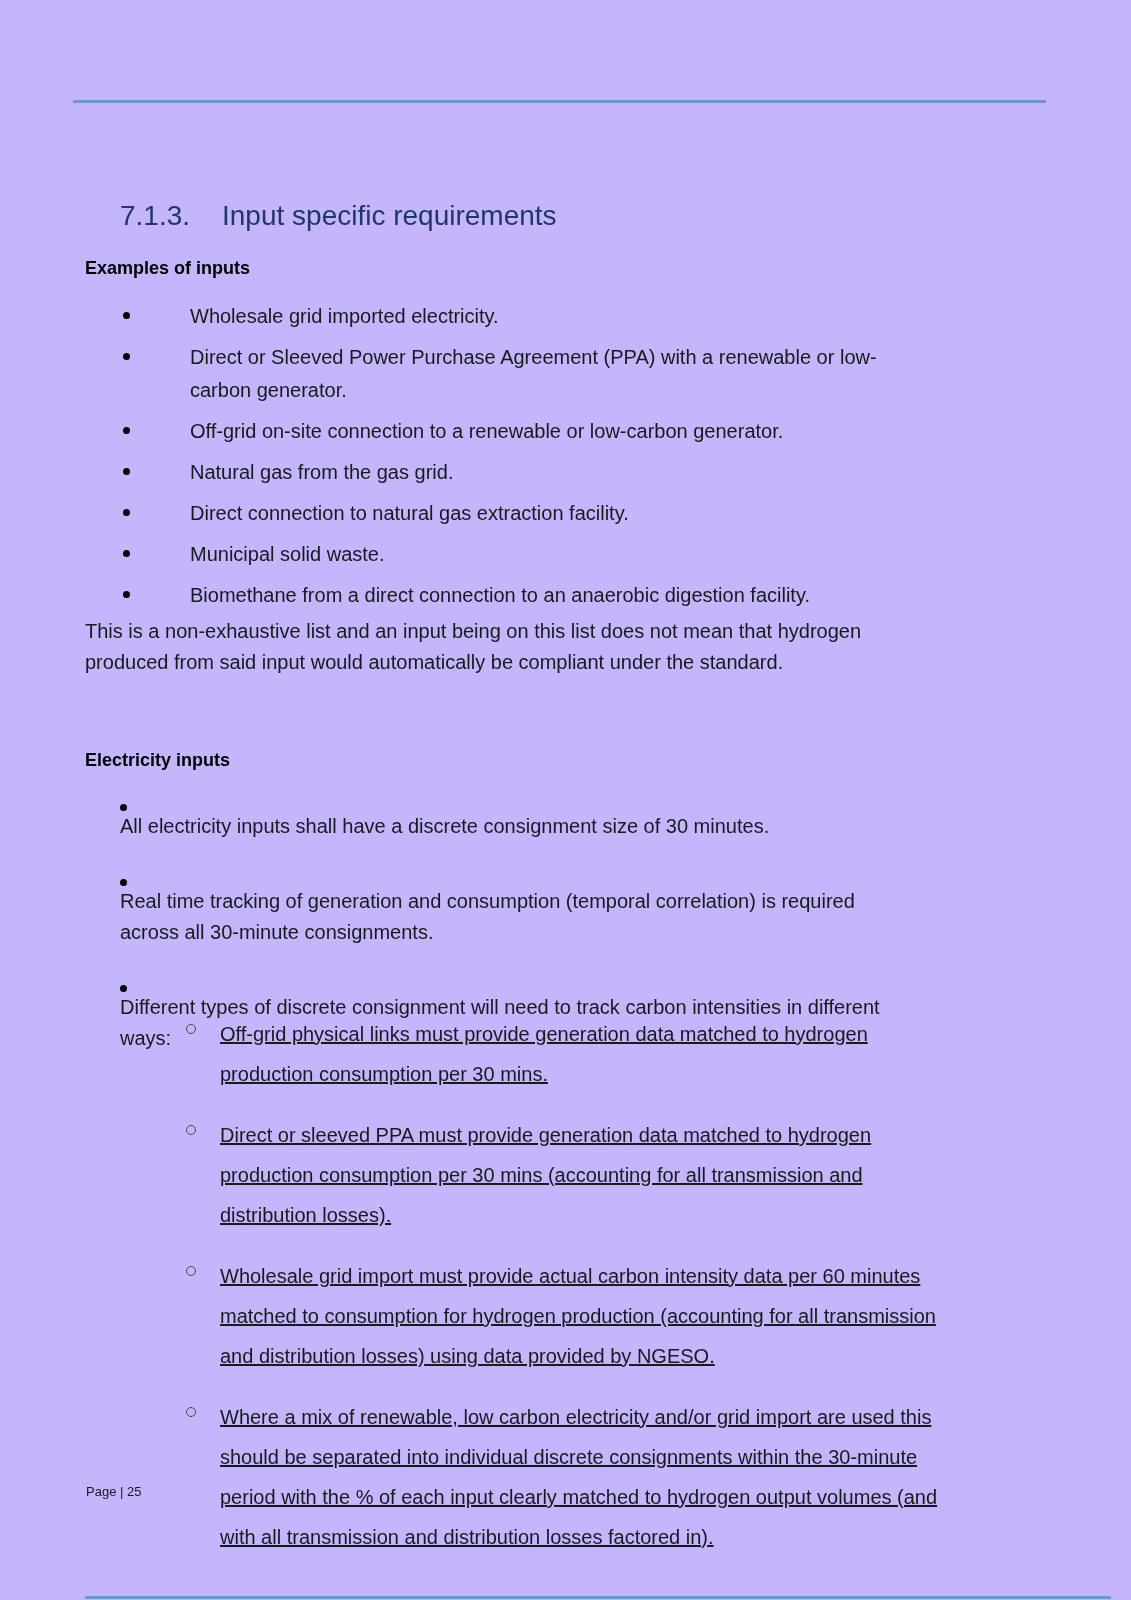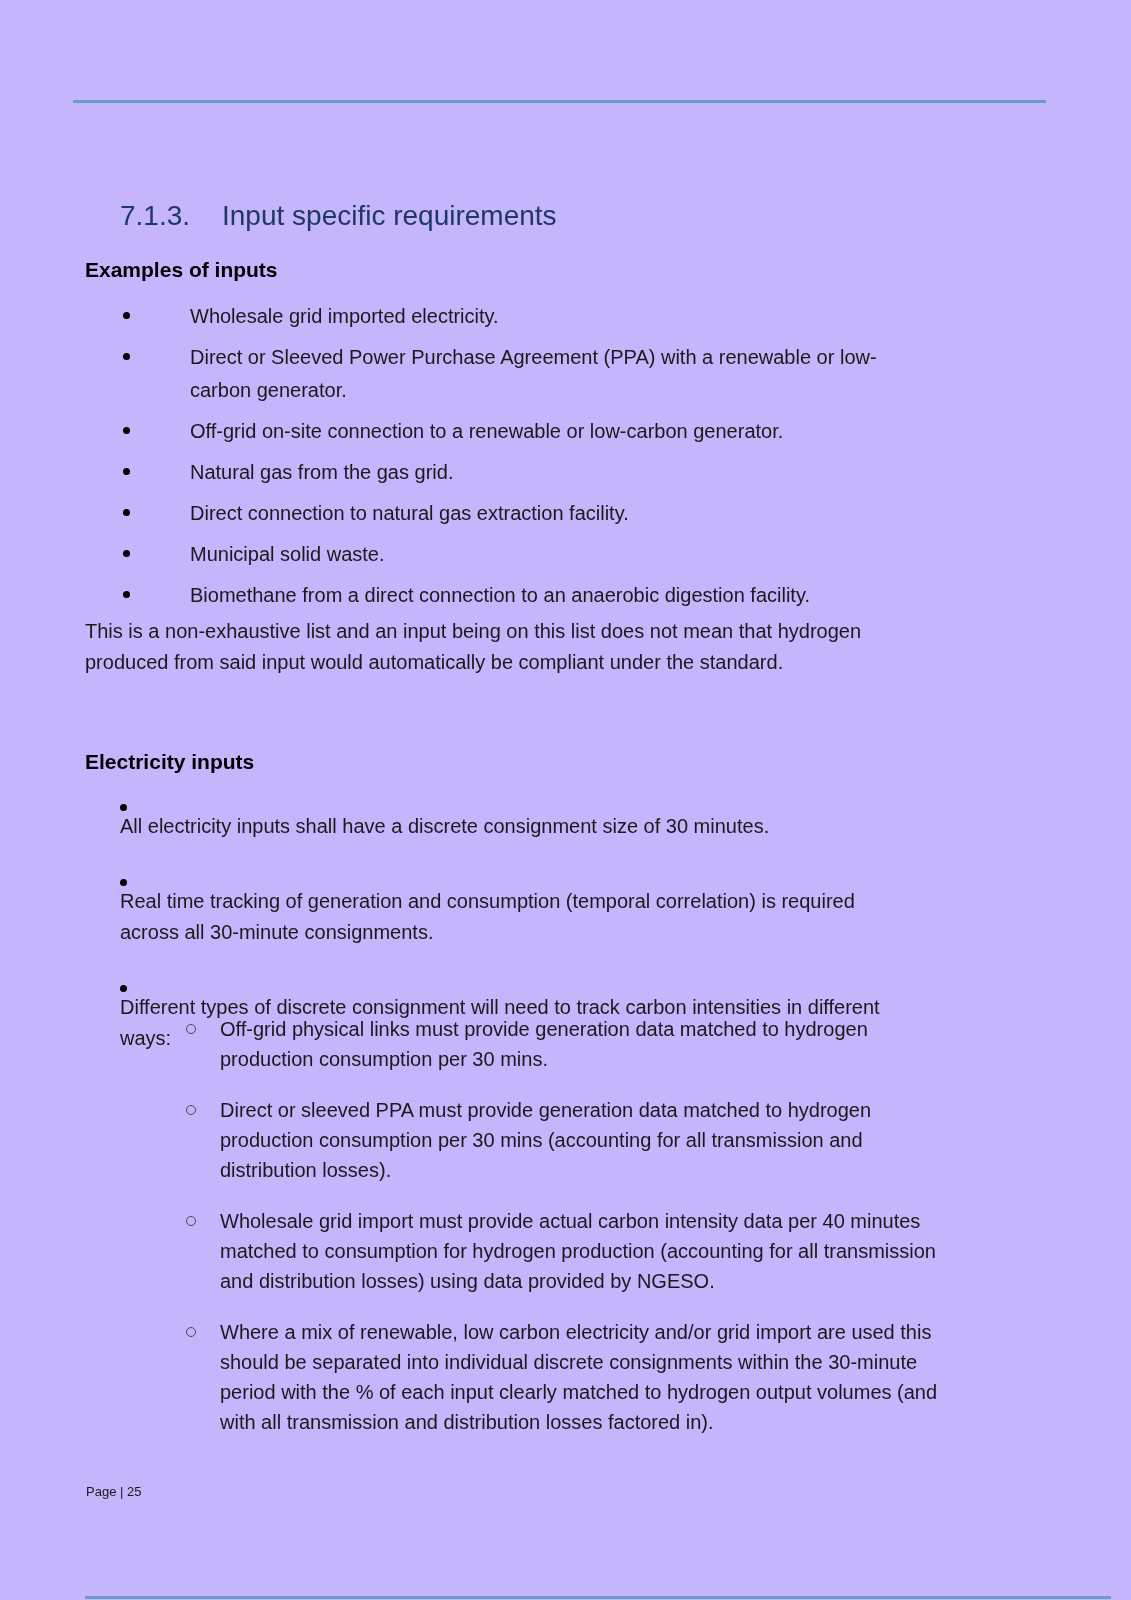--- a/index.html
+++ b/index.html
@@ -26,21 +26,21 @@
     top: 200px;
     font-size: 28px;
     color: #1f3864;
     white-space: nowrap;
   }
   .section-heading .num { display: inline-block; width: 102px; }
 
   .subhead {
     position: absolute;
     left: 85px;
-    font-size: 21px;
+    font-size: 18px;
     font-weight: 700;
     color: #000000;
     white-space: nowrap;
   }
   .subhead-examples { top: 258px; }
   .subhead-electricity { top: 750px; }
 
   .body-text { font-size: 20px; color: #1a1a1a; }
 
   .para {
@@ -77,21 +77,21 @@
   .list-examples .li-text { width: 720px; line-height: 33px; }
 
   .list-electricity { left: 120px; top: 792px; }
   .list-electricity .li { margin-bottom: 25px; flex-direction: column; }
   .list-electricity .dot { margin-right: 25px; }
   .list-electricity .li-text { width: 775px; line-height: 31px; }
 
   .list-sub { left: 186px; top: 1014px; }
   .list-sub .li { margin-bottom: 21px; }
   .list-sub .ring { margin-right: 24px; }
-  .list-sub .li-text { width: 728px; line-height: 30px; }
+  .list-sub .li-text { width: 728px; line-height: 40px; text-decoration: underline; }
 
   .footer {
     position: absolute;
     left: 86px;
     top: 1484px;
     font-size: 13px;
     color: #1a1a1a;
     white-space: nowrap;
   }
 </style>
@@ -162,21 +162,21 @@
     <div class="li">
       <span class="ring"></span>
       <span class="li-text">Off-grid physical links must provide generation data matched to hydrogen production consumption per 30 mins.</span>
     </div>
     <div class="li">
       <span class="ring"></span>
       <span class="li-text">Direct or sleeved PPA must provide generation data matched to hydrogen production consumption per 30 mins (accounting for all transmission and distribution losses).</span>
     </div>
     <div class="li">
       <span class="ring"></span>
-      <span class="li-text">Wholesale grid import must provide actual carbon intensity data per 40 minutes matched to consumption for hydrogen production (accounting for all transmission and distribution losses) using data provided by NGESO.</span>
+      <span class="li-text">Wholesale grid import must provide actual carbon intensity data per 60 minutes matched to consumption for hydrogen production (accounting for all transmission and distribution losses) using data provided by NGESO.</span>
     </div>
     <div class="li">
       <span class="ring"></span>
       <span class="li-text">Where a mix of renewable, low carbon electricity and/or grid import are used this should be separated into individual discrete consignments within the 30-minute period with the % of each input clearly matched to hydrogen output volumes (and with all transmission and distribution losses factored in).</span>
     </div>
   </div>
 
   <div class="footer">Page | 25</div>
 
   <div class="rule rule-bottom"></div>

